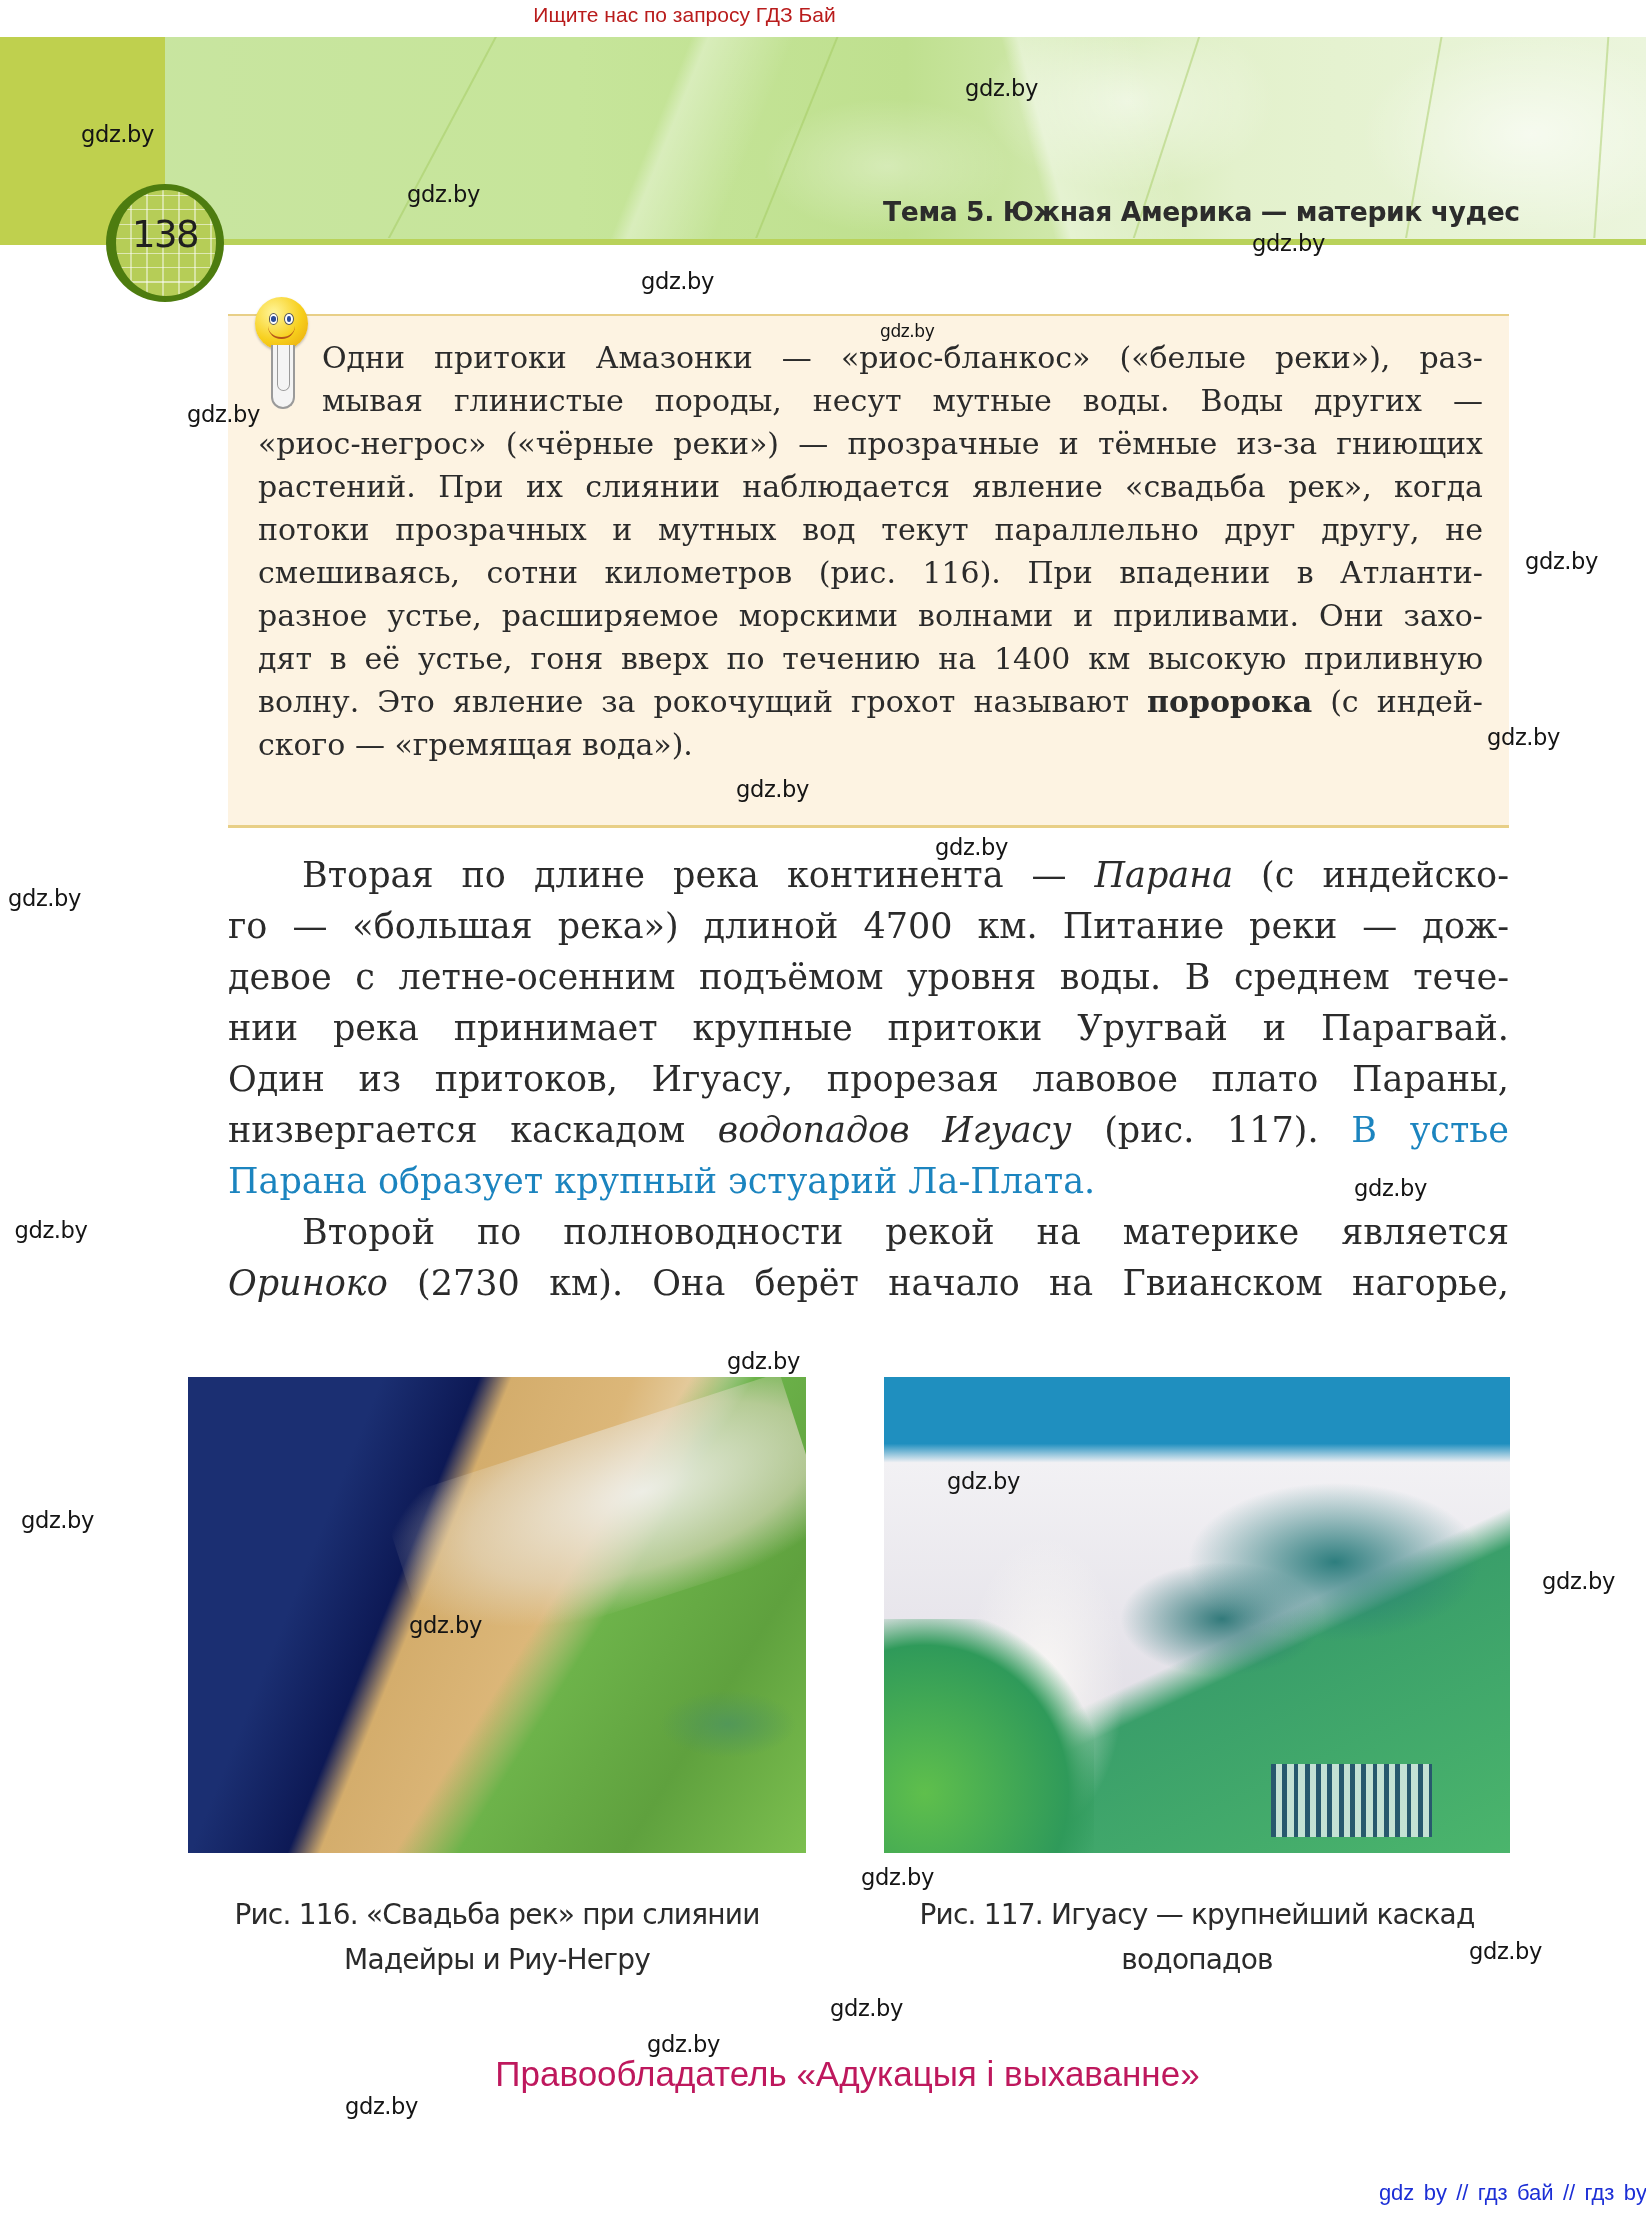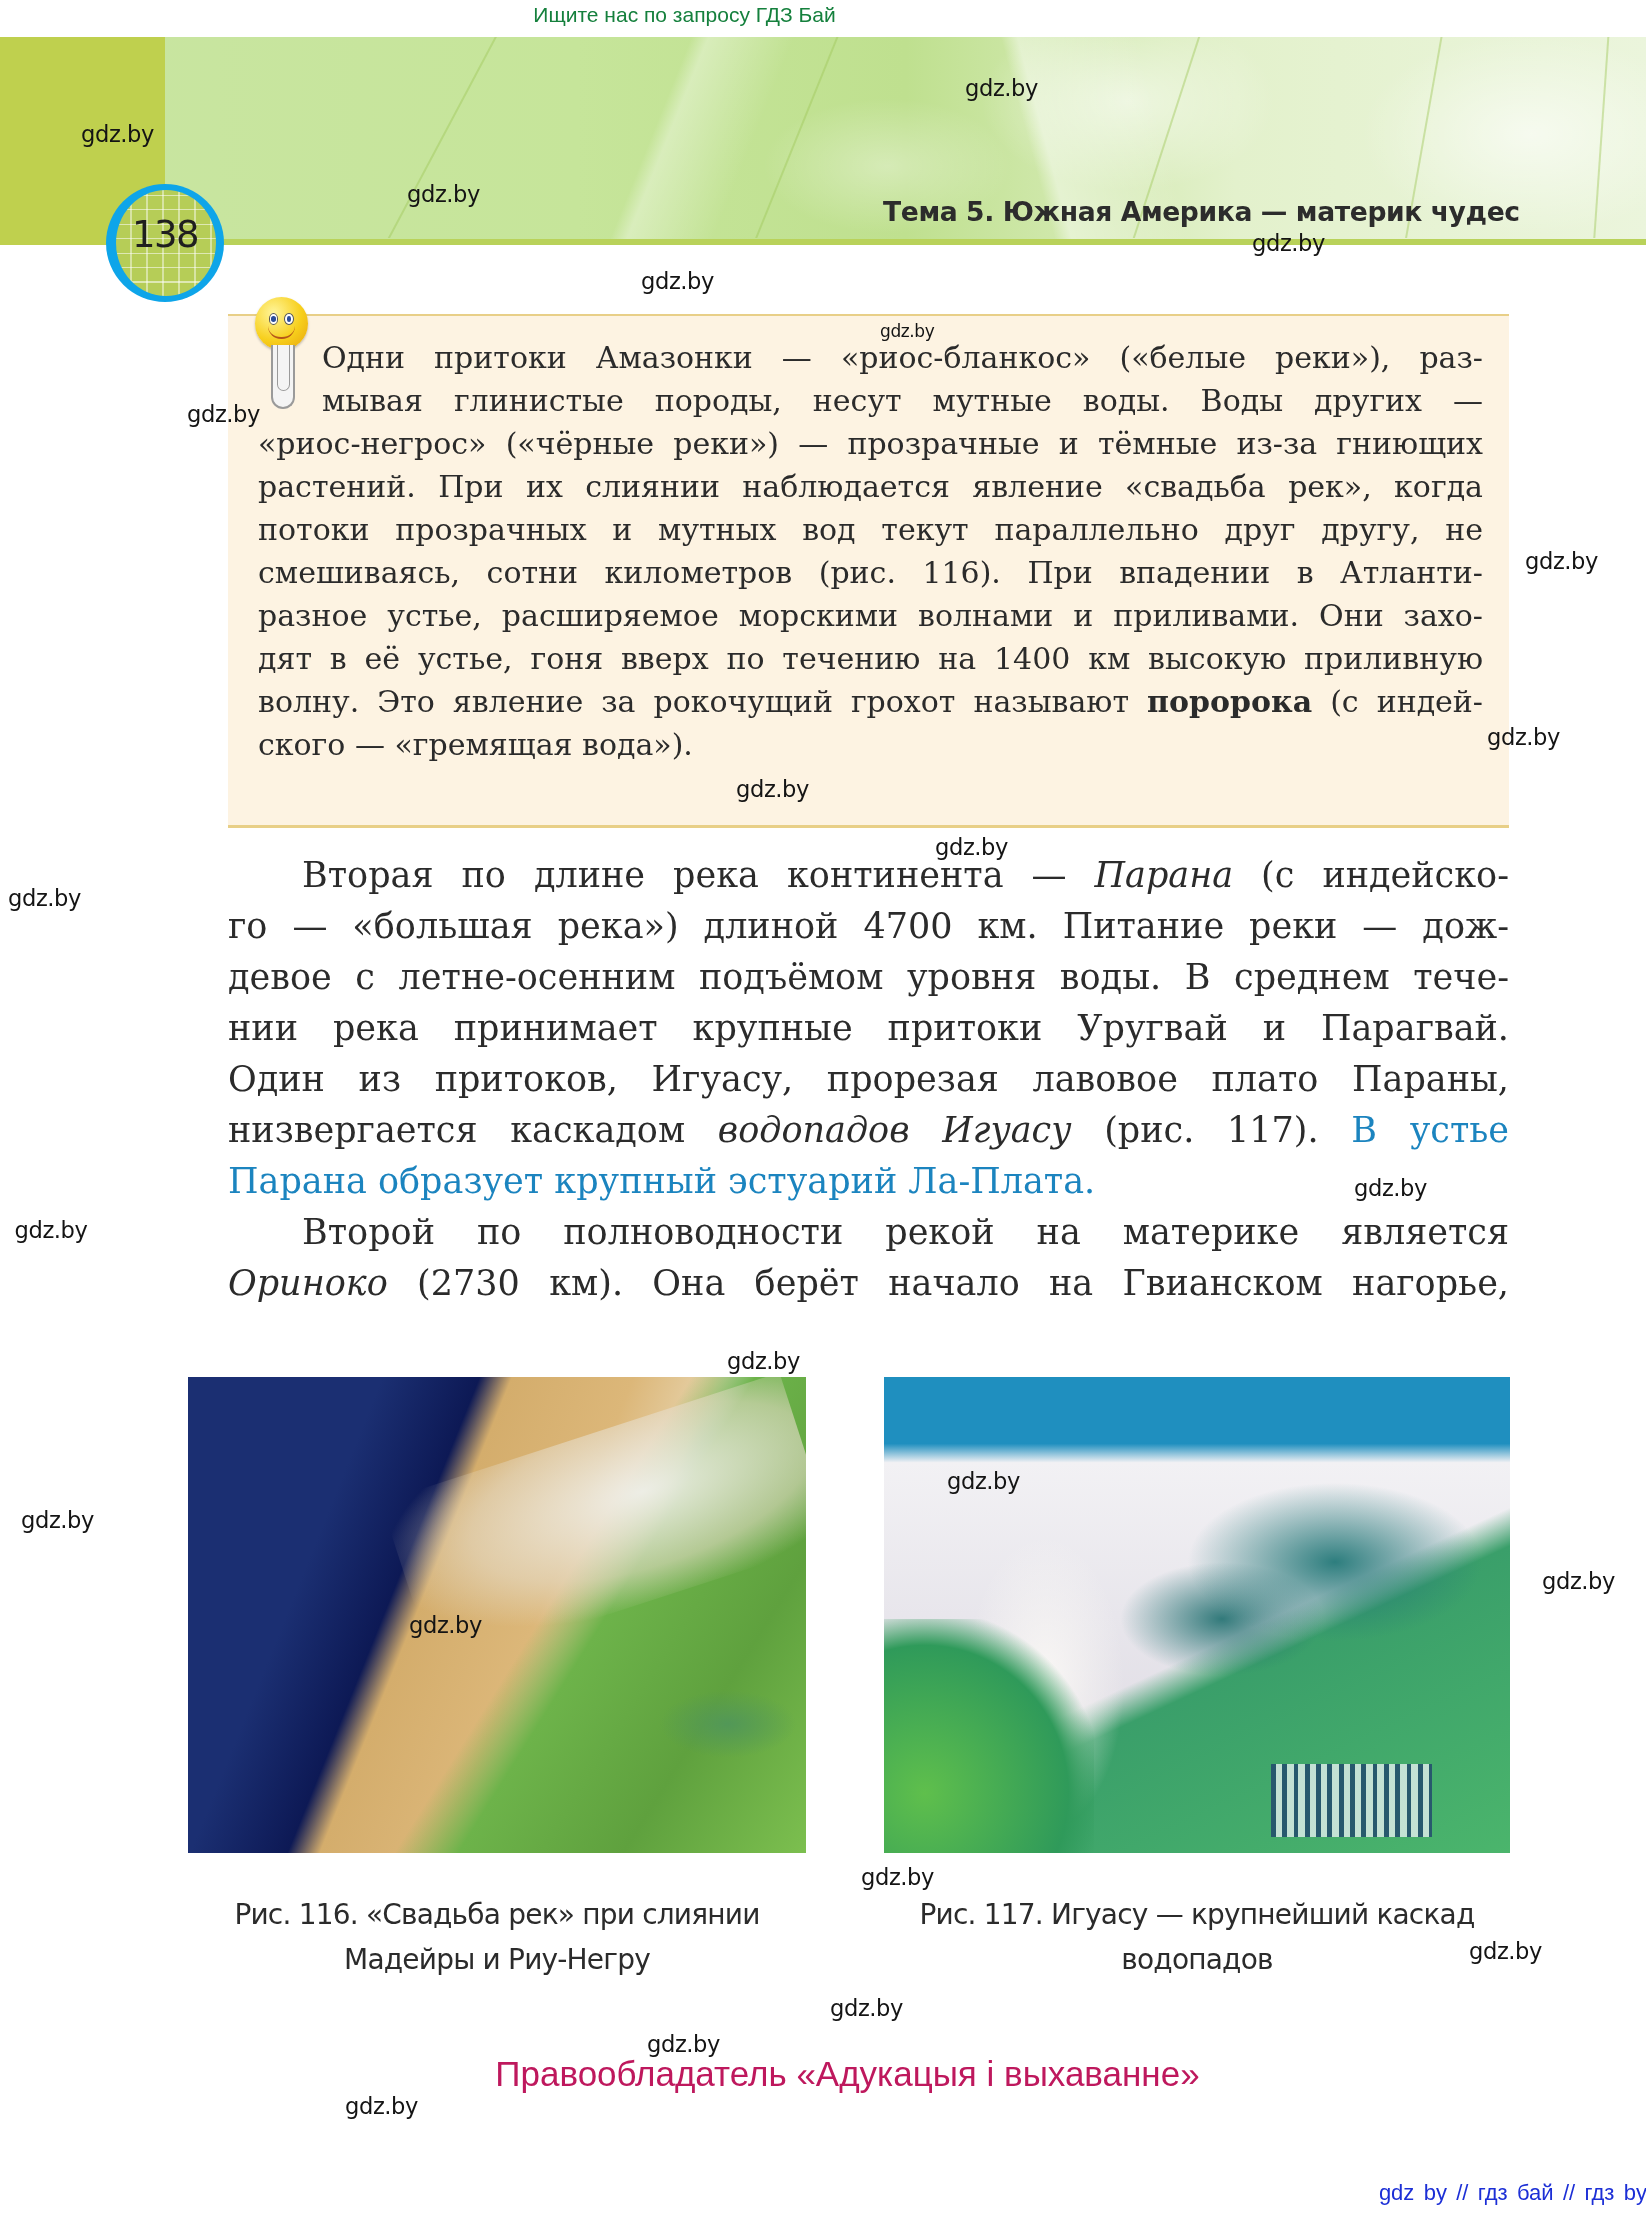--- a/index.html
+++ b/index.html
@@ -1,21 +1,21 @@
 <!DOCTYPE html>
 <html style="font-size:13px"><head>
   <meta charset="utf-8">
   <style>
     * { box-sizing: border-box; margin: 0; padding: 0; }
     html, body { width: 1647px; height: 2216px; background: #ffffff; overflow: hidden; }
     body { position: relative; font-family: "DejaVu Serif", serif; color: #2a2a2a; }
 
     .top-search {
       position: absolute; left: 0; top: 3.2px; width: 1369px; text-align: center;
-      font-family: "Liberation Sans", sans-serif; font-size: 21px; color: #15803d;
+      font-family: "Liberation Sans", sans-serif; font-size: 21px; color: #b91c1c;
     }
 
     
     .banner {
       position: absolute; left: 0; top: 37px; width: 1647px; height: 208px;
       background:
         linear-gradient(112deg, transparent 0 40%, rgba(255,255,255,0.35) 41%, transparent 46%),
         linear-gradient(75deg, transparent 0 62%, rgba(255,255,255,0.45) 63%, transparent 70%),
         radial-gradient(ellipse 210px 129px at 1128px 64px, rgba(255,255,255,0.55), transparent 70%),
         radial-gradient(ellipse 242px 145px at 1531px 97px, rgba(255,255,255,0.6), transparent 70%),
@@ -28,21 +28,21 @@
     }
     .banner-grid {
       position: absolute; left: 165px; top: 37px; width: 1481px; height: 201px; overflow: hidden;
     }
     .banner-grid span {
       position: absolute; top: -32px; width: 2.4px; height: 274px; background: rgba(160,200,90,0.45);
     }
 
     .page-badge {
       position: absolute; left: 106px; top: 184px; width: 118px; height: 118px; border-radius: 50%;
-      background: #0ea5e9;
+      background: #4d7c0f;
     }
     .page-badge .globe {
       position: absolute; left: 9.7px; top: 6.4px; width: 100px; height: 106px; border-radius: 50%;
       background:
         repeating-linear-gradient(0deg, transparent 0 13px, rgba(255,255,255,0.55) 13px 14.5px),
         repeating-linear-gradient(90deg, transparent 0 14.5px, rgba(255,255,255,0.45) 14.5px 16px),
         #b6cd57;
     }
     .page-number {
       position: absolute; left: 0; top: 29px; width: 118px; text-align: center;

